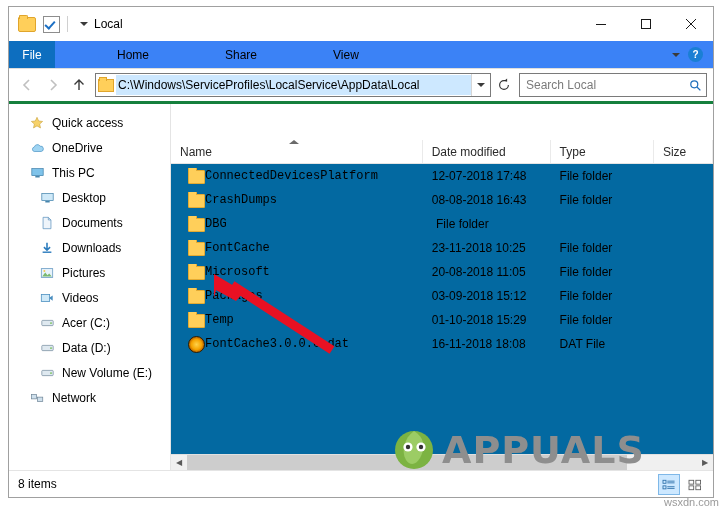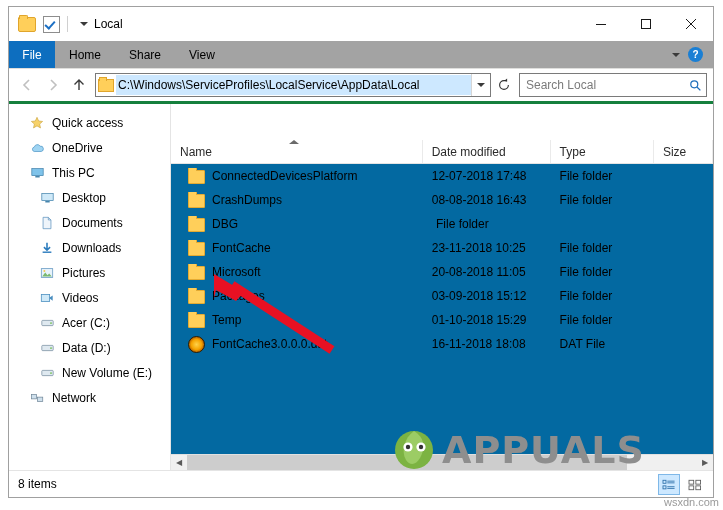--- a/index.html
+++ b/index.html
@@ -118,26 +118,27 @@
     display: flex;
     align-items: center;
     justify-content: center;
     color: #1a1a1a;
   }
   .winbtn svg { display: block; }
 
   
   .ribbon {
     height: 27px;
-    background: #a3a3a3;
+    background: #3b82f6;
     border-bottom: 1px solid #dededc;
     display: flex;
     align-items: stretch;
     flex: none;
     position: relative;
+    gap: 48px;
   }
   .tab-file {
     background: #0d6ebf;
     color: #fff;
     width: 46px;
     display: flex;
     align-items: center;
     justify-content: center;
     font-size: 12px;
   }
@@ -355,21 +356,21 @@
     color: #000;
   }
   .cell {
     padding-left: 9px;
     box-sizing: border-box;
     white-space: nowrap;
     overflow: hidden;
     display: flex;
     align-items: center;
   }
-  .cell.name { width: 256px; gap: 7px; padding-left: 17px; }
+  .cell.name { width: 256px; padding-left: 17px; font-family: Liberation Mono, monospace; }
   .cell.date { width: 130px; }
   .cell.type { width: 105px; }
   .cell.size { width: 60px; }
   .ficon {
     width: 16px; height: 16px;
     flex: none;
     position: relative;
   }
   .ficon.folder {
     background: #ffcf5a;

